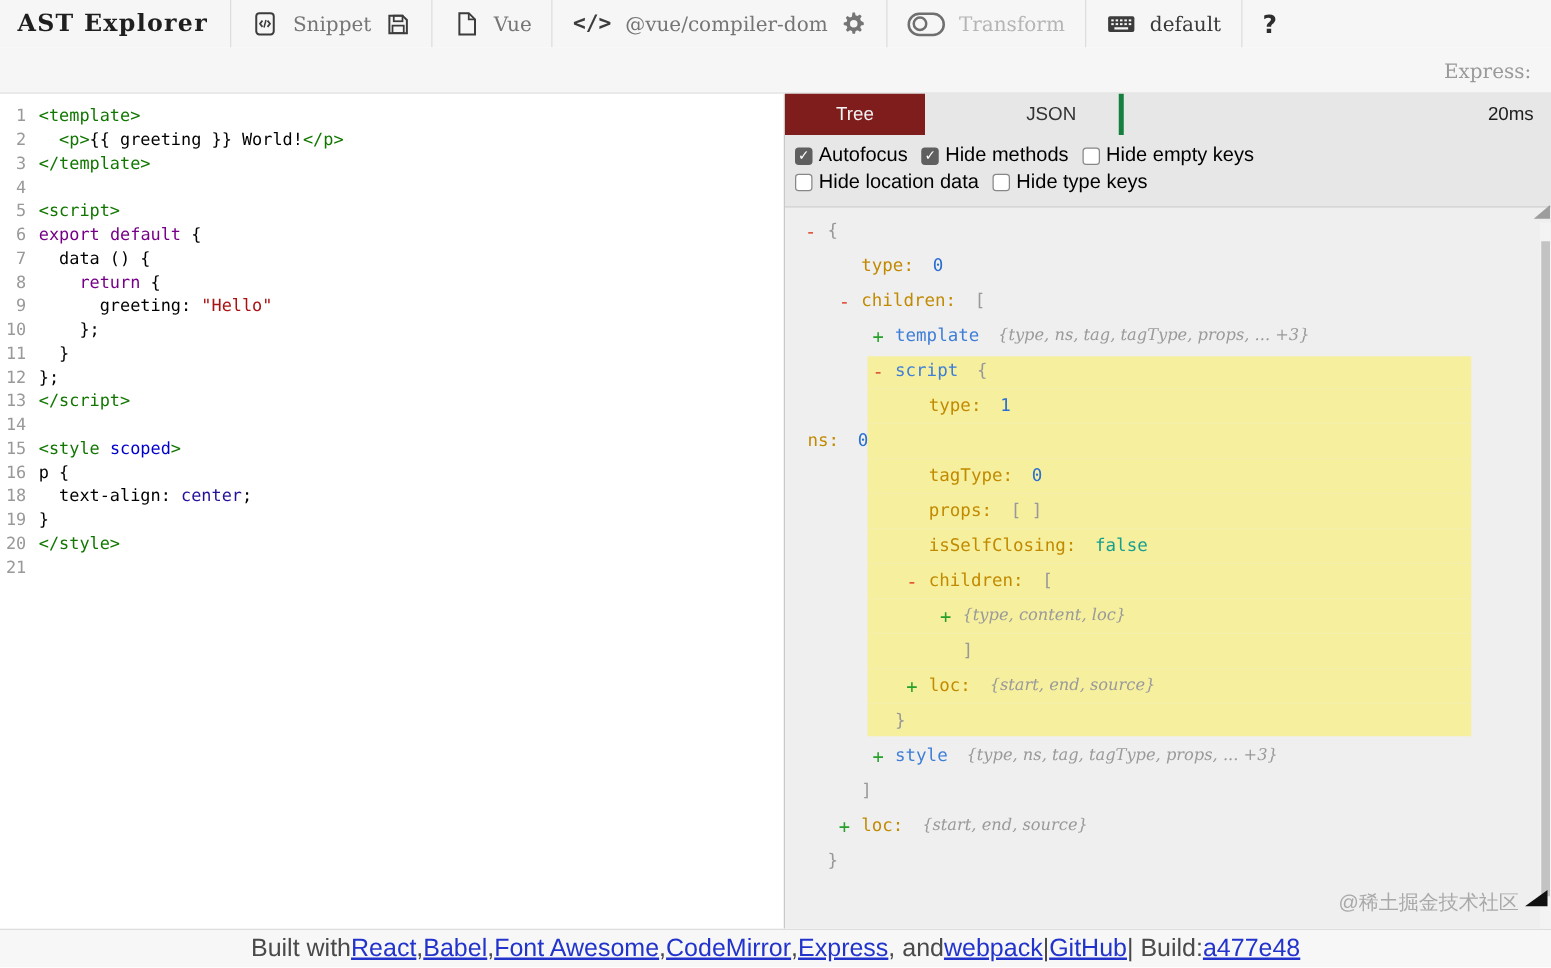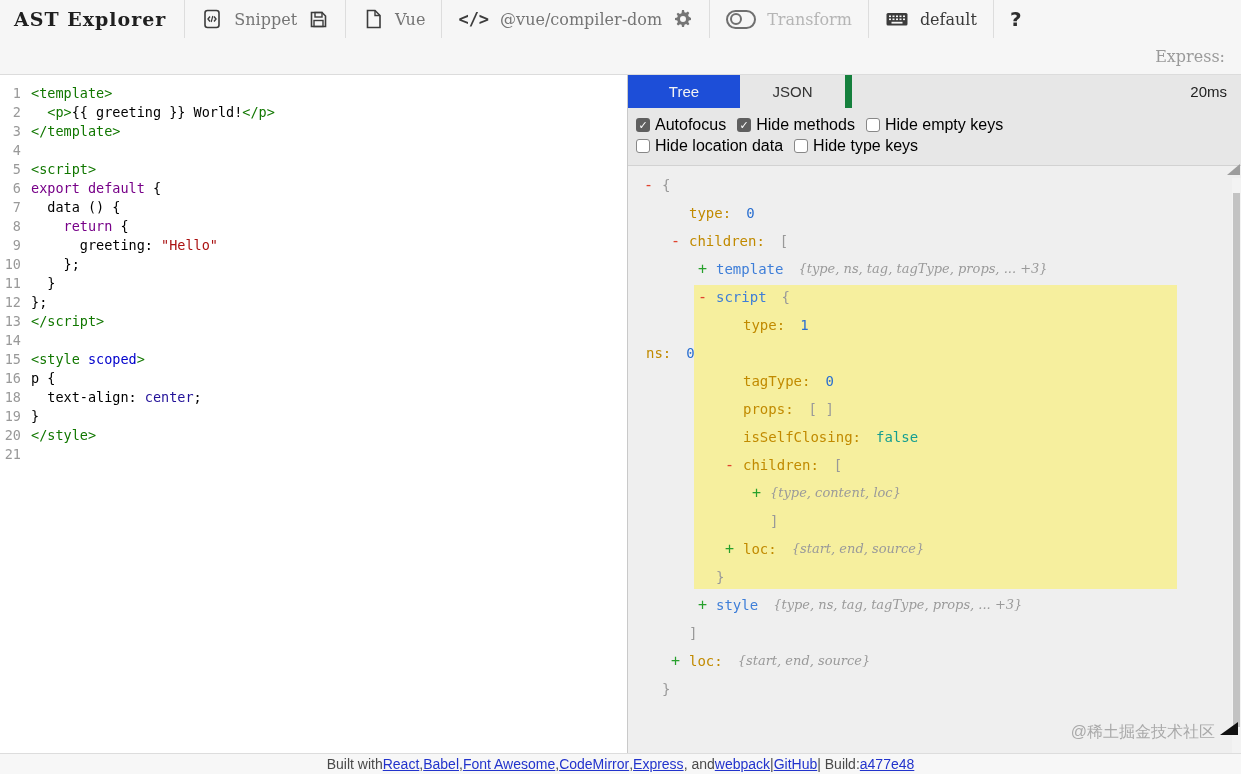--- a/index.html
+++ b/index.html
@@ -36,22 +36,22 @@
   .code-line { display:flex; height:19px; line-height:19px; white-space:pre;
     font-family:"DejaVu Sans Mono", monospace; font-size:13.5px; }
   .gutter { width:31px; flex:none; text-align:right; padding-right:10px; color:#999; }
   .tag { color:#117700; } .kw { color:#770088; } .str { color:#aa1111; }
   .attr { color:#0000cc; } .cssnum { color:#116644; } .csskw { color:#221199; } .pl { color:#000; }
 
   .right { flex:1; background:#efefef; display:flex; flex-direction:column; position:relative; min-width:0; }
   .tabbar { height:33px; flex:none; background:#e7e7e7; display:flex; align-items:stretch; }
   .tab { width:112px; flex:none; display:flex; align-items:center; justify-content:center;
     font-size:15px; color:#333; cursor:pointer; }
-  .tab.active { background:#1d4ed8; color:#f4f4f4; }
-  .tab.json-tab { border-right:7px solid #15803d; }
+  .tab.active { background:#7f1d1d; color:#f4f4f4; }
+  .tab.json-tab { border-right:4px solid #15803d;margin-left:47px; }
   .timing { margin-left:auto; display:flex; align-items:center; padding-right:14px; font-size:15px; color:#1e1e1e; }
 
   .options { flex:none; background:#e7e7e7; padding:5px 8px 7px; border-bottom:1px solid #d2d2d2; }
   .opt-row { display:flex; align-items:center; margin:3px 0; }
   .opt { display:flex; align-items:center; margin-right:11px; font-size:16px; color:#000; cursor:pointer; }
   .cb { width:14px; height:14px; border-radius:3px; margin-right:5px; flex:none;
     display:flex; align-items:center; justify-content:center; }
   .cb.checked { background:#5f5f5f; color:#fff; font-size:11px; line-height:14px; }
   .cb.un { background:#fff; border:1px solid #878787; }
 
@@ -73,22 +73,22 @@
 
   .scrollbar { position:absolute; top:103px; bottom:0; right:0; width:9px; background:#f3f3f3; }
   .sb-thumb { position:absolute; top:15px; bottom:26px; left:1px; width:7px; background:#c3c3c3; }
   .sb-wedge { position:absolute; top:-14px; right:1px; width:0; height:0;
     border-left:13px solid transparent; border-bottom:11px solid #9d9d9d; }
   .watermark { position:absolute; right:26px; bottom:10px; font-size:16px; color:#a9a9a9; }
   .cursor-arrow { position:absolute; right:3px; bottom:18px; width:0; height:0;
     border-left:18px solid transparent; border-bottom:13px solid #111; }
 
   
-  .footer { height:21px; flex:none; background:#f7f7f7; border-top:1px solid #ddd;
-    display:flex; align-items:center; justify-content:center; font-size:14px; color:#4a4a4a; }
+  .footer { height:31px; flex:none; background:#f7f7f7; border-top:1px solid #ddd;
+    display:flex; align-items:center; justify-content:center; font-size:20px; color:#4a4a4a; }
   .flink { color:#2233cc; text-decoration:underline; cursor:pointer; }
 </style>
 </head>
 <body>
 
 <div class="topbar">
   <div class="app-title">AST Explorer</div>
   <div class="tb-sep"></div>
 
   <div class="tb-group">

